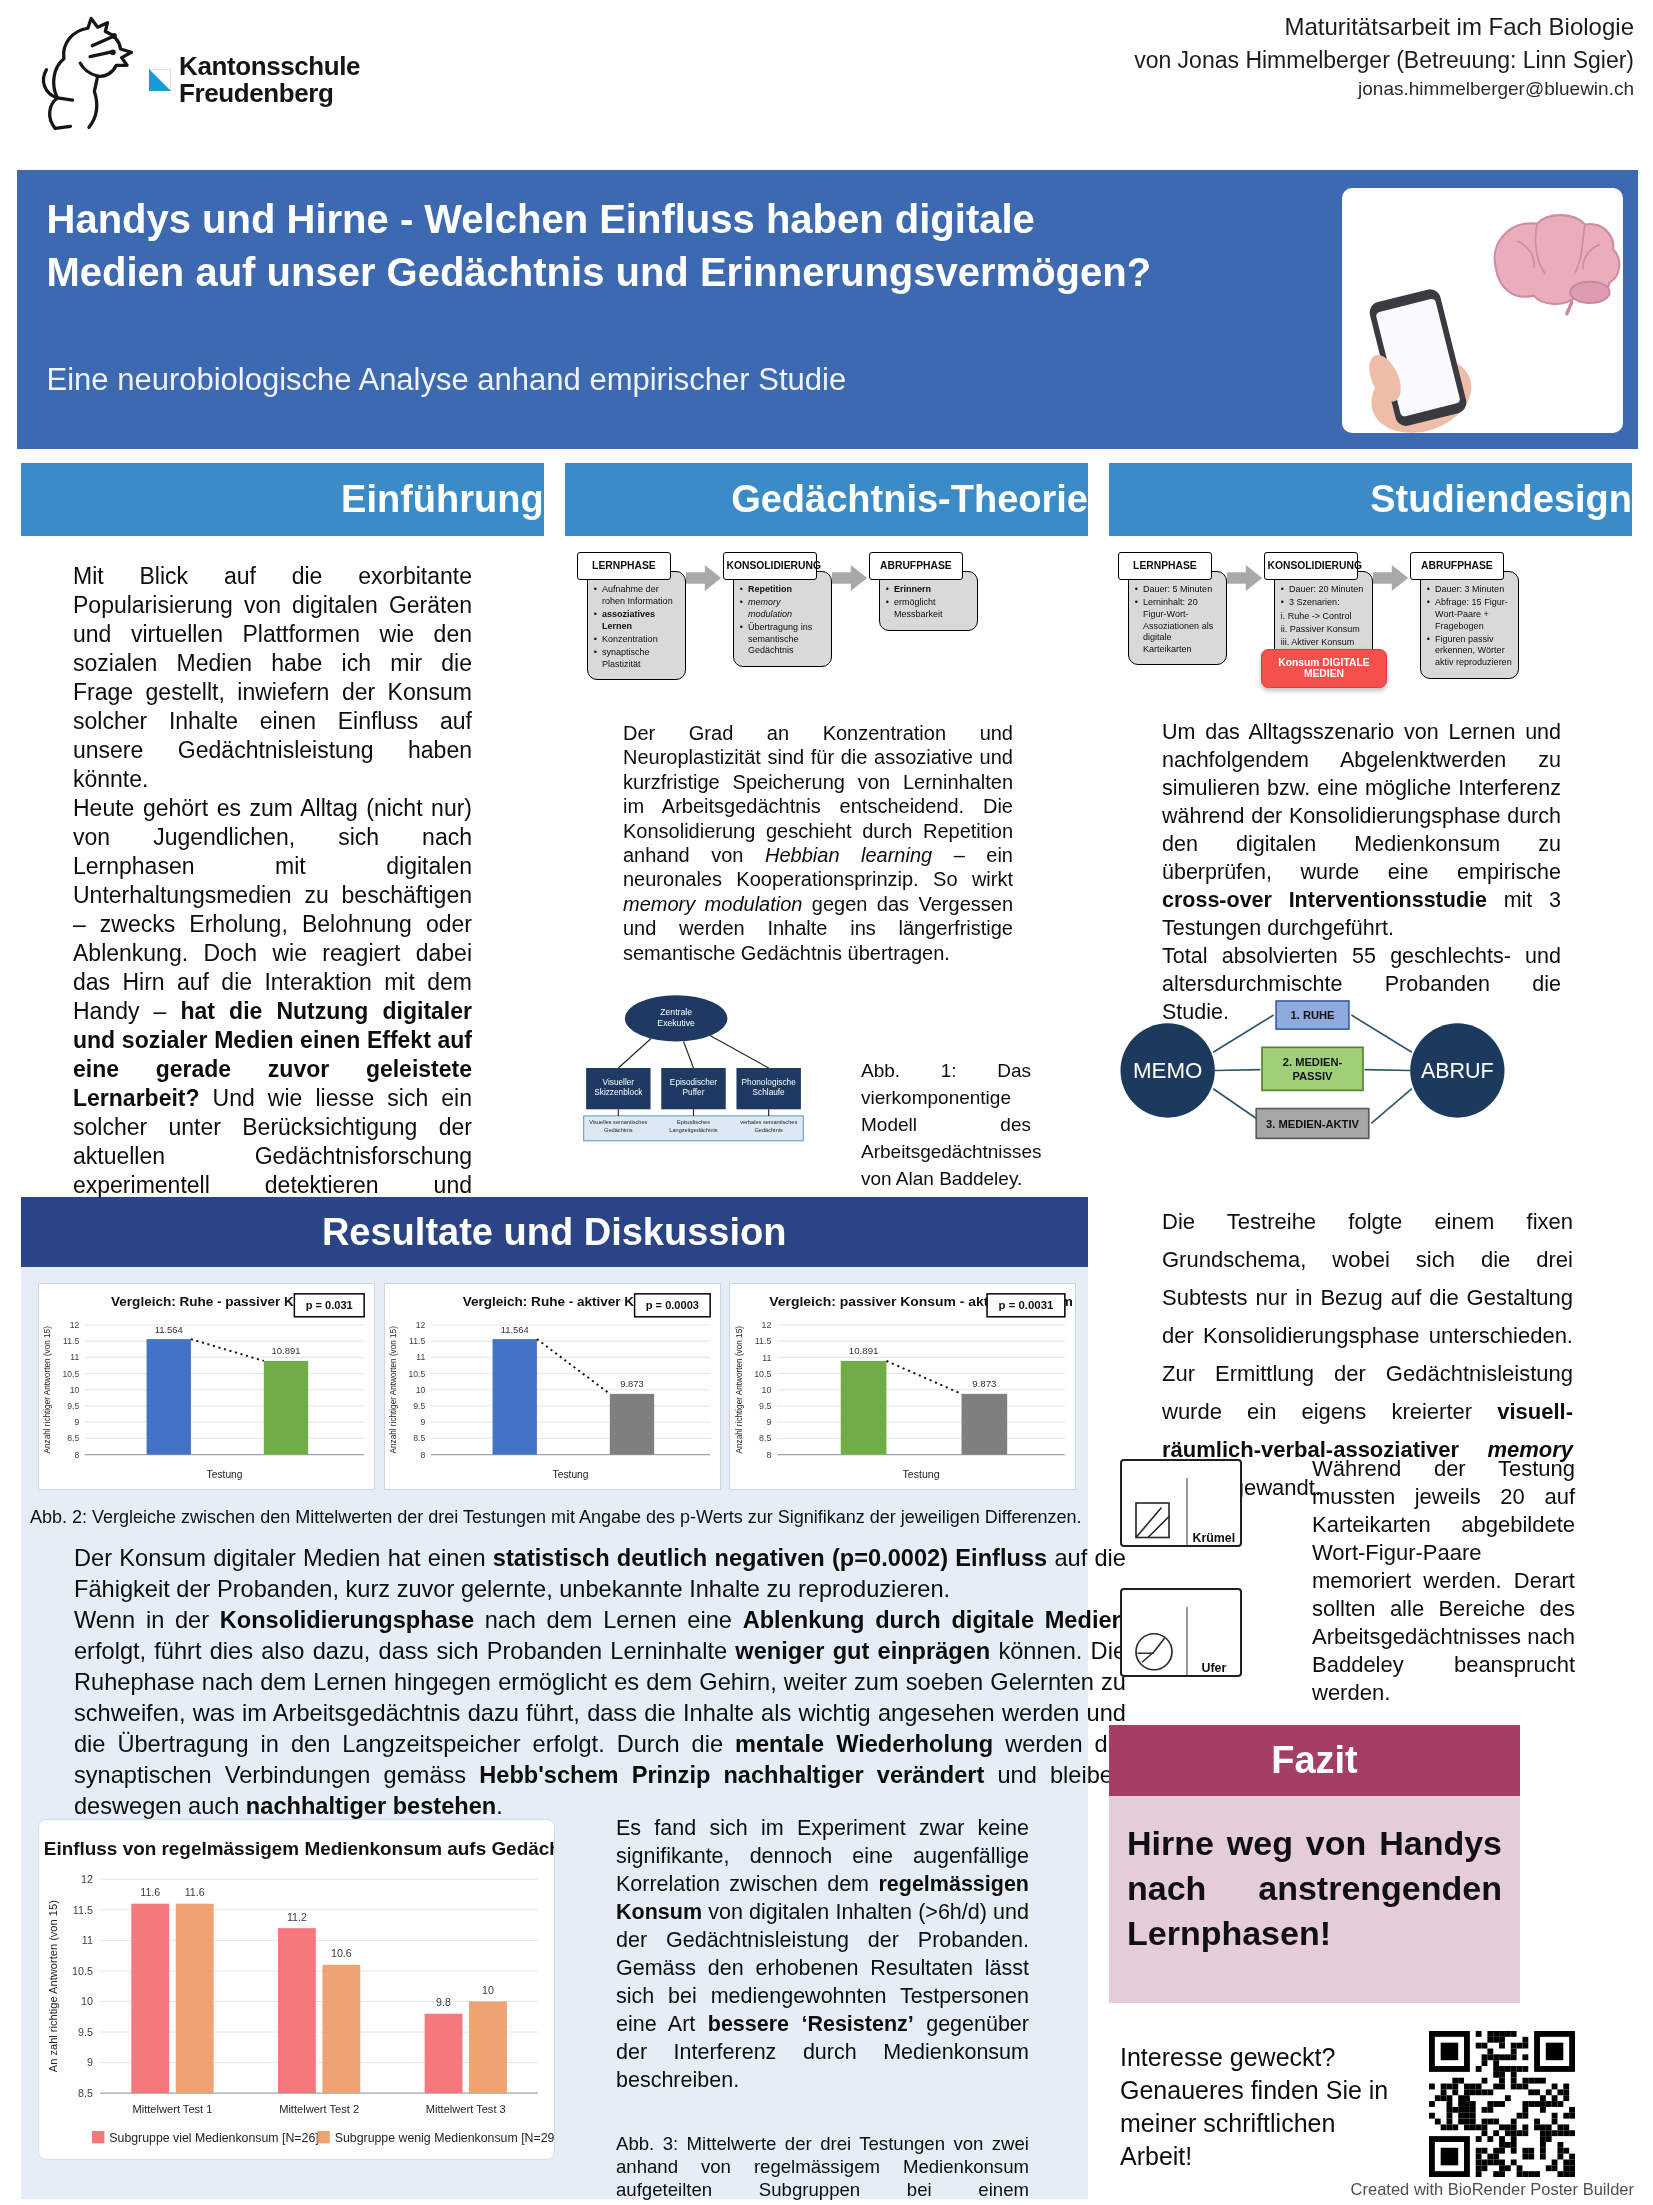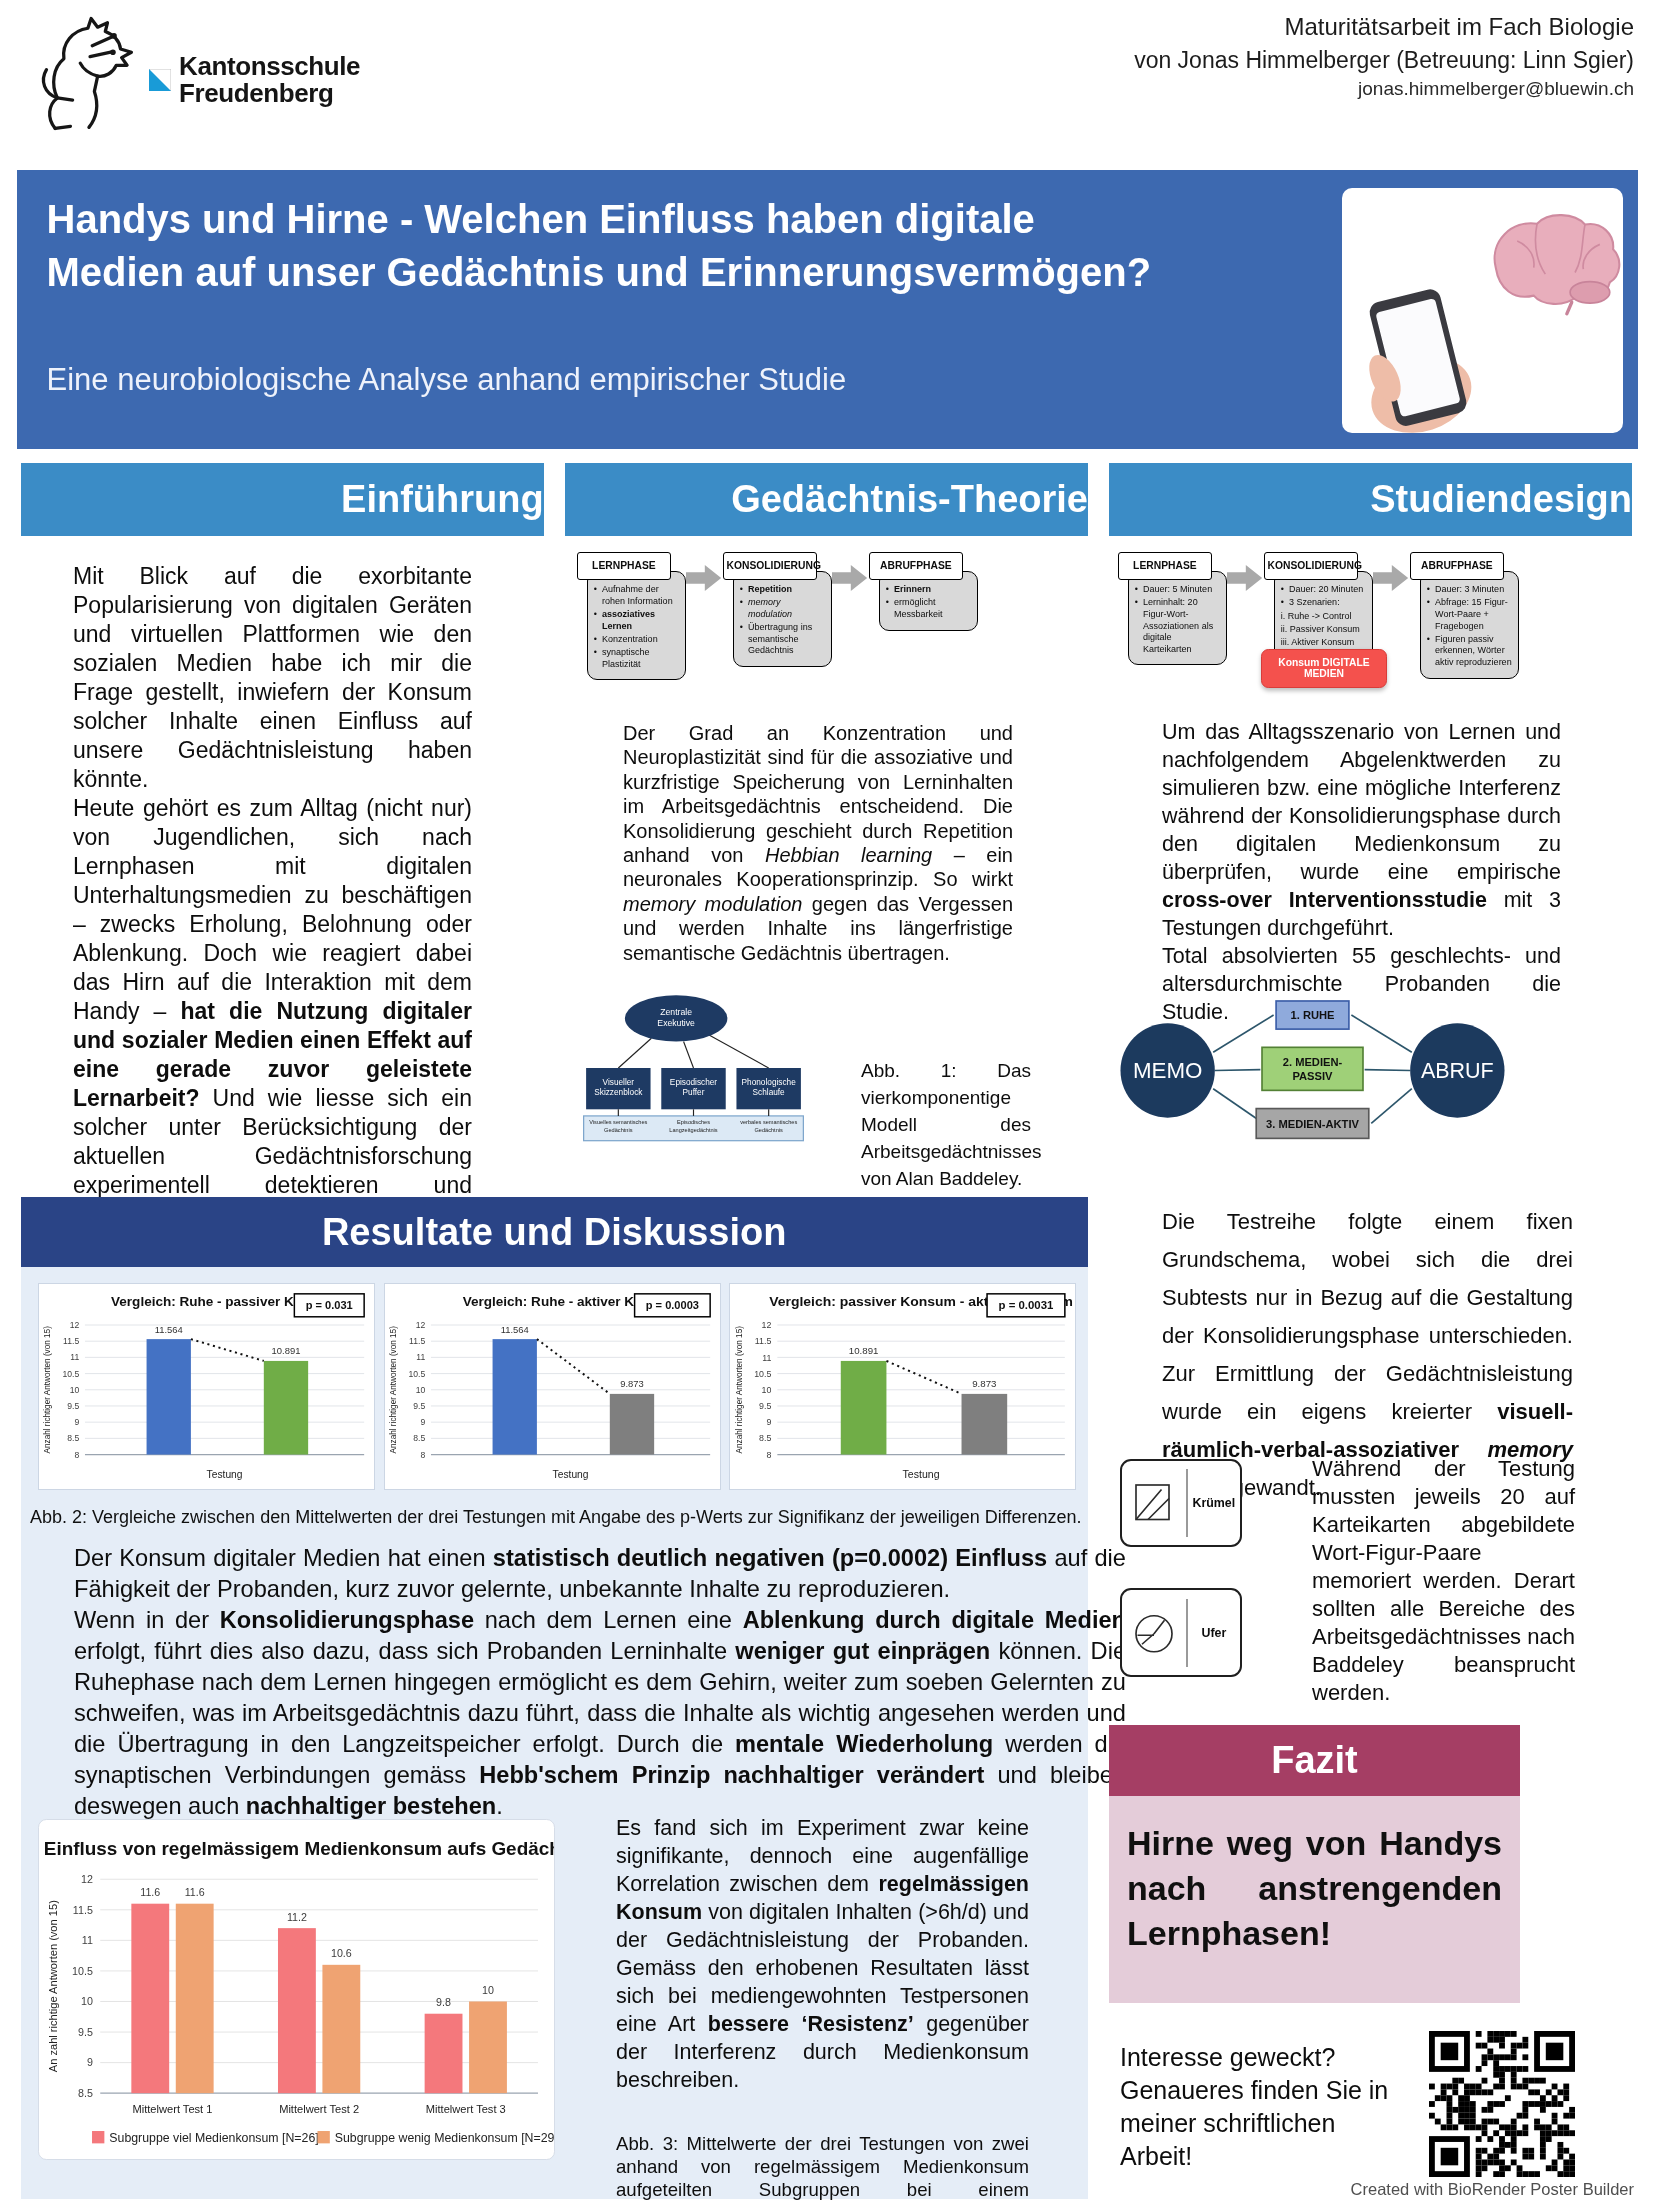--- a/index.html
+++ b/index.html
@@ -53,22 +53,22 @@
          font-weight:700;font-size:38px;text-align:center;}
   .chart-card{top:1283px;height:207px;background:#fff;border:0.8px solid #ccd6e4;box-sizing:border-box;}
   #cc0{left:38px;width:337px;} #cc1{left:384px;width:337px;} #cc2{left:729px;width:347px;}
   #abb2-cap{left:30px;top:1507px;width:1052px;font-size:18px;color:#101010;}
   #discussion{left:30px;top:1543px;width:1052px;font-size:23.6px;line-height:31px;}
   #abb3-card{left:38px;top:1819px;width:517px;height:341px;background:#fff;border:0.8px solid #d6dde8;border-radius:8.3px;box-sizing:border-box;}
   #experiment{left:572px;top:1814px;width:413px;font-size:21.5px;line-height:28px;}
   #abb3-cap{left:572px;top:2132px;width:413px;font-size:18.6px;line-height:23px;}
   
   #testreihe{left:1118px;top:1203px;width:411px;font-size:22px;line-height:38px;}
-  .fig-card{left:1120px;width:122px;height:88px;background:#fff;border:2.1px solid #1f1f1f;border-radius:11px;
-            display:flex;align-items:center;box-sizing:border-box;}
+  .fig-card{left:1120px;width:122px;height:88px;background:#fff;border:2.1px solid #1f1f1f;border-radius:4px;
+            display:flex;align-items:flex-end;box-sizing:border-box;}
   #fig1{top:1459px;} #fig2{top:1588px;height:89px;}
   .fig-icon{flex:0 0 64px;display:flex;justify-content:center;}
   .fig-div{flex:0 0 1.7px;height:80%;background:#9a9a9a;}
   .fig-label{flex:1;text-align:center;font-weight:700;font-size:12.4px;}
   #kartei-body{left:1268px;top:1455px;width:263px;font-size:22px;line-height:28px;}
   #fazit-h{left:1109px;top:1725px;width:411px;height:71px;line-height:71px;background:#a53e64;color:#fff;
            font-weight:700;font-size:38px;text-align:center;}
   #fazit-box{left:1109px;top:1796px;width:411px;height:207px;background:#e4ccd9;box-sizing:border-box;padding:25px 18px;}
   #fazit-msg{font-weight:700;font-size:34px;line-height:45px;text-align:justify;color:#101010;}
   #interest{left:1120px;top:2041px;width:288px;font-size:25px;line-height:33px;}

